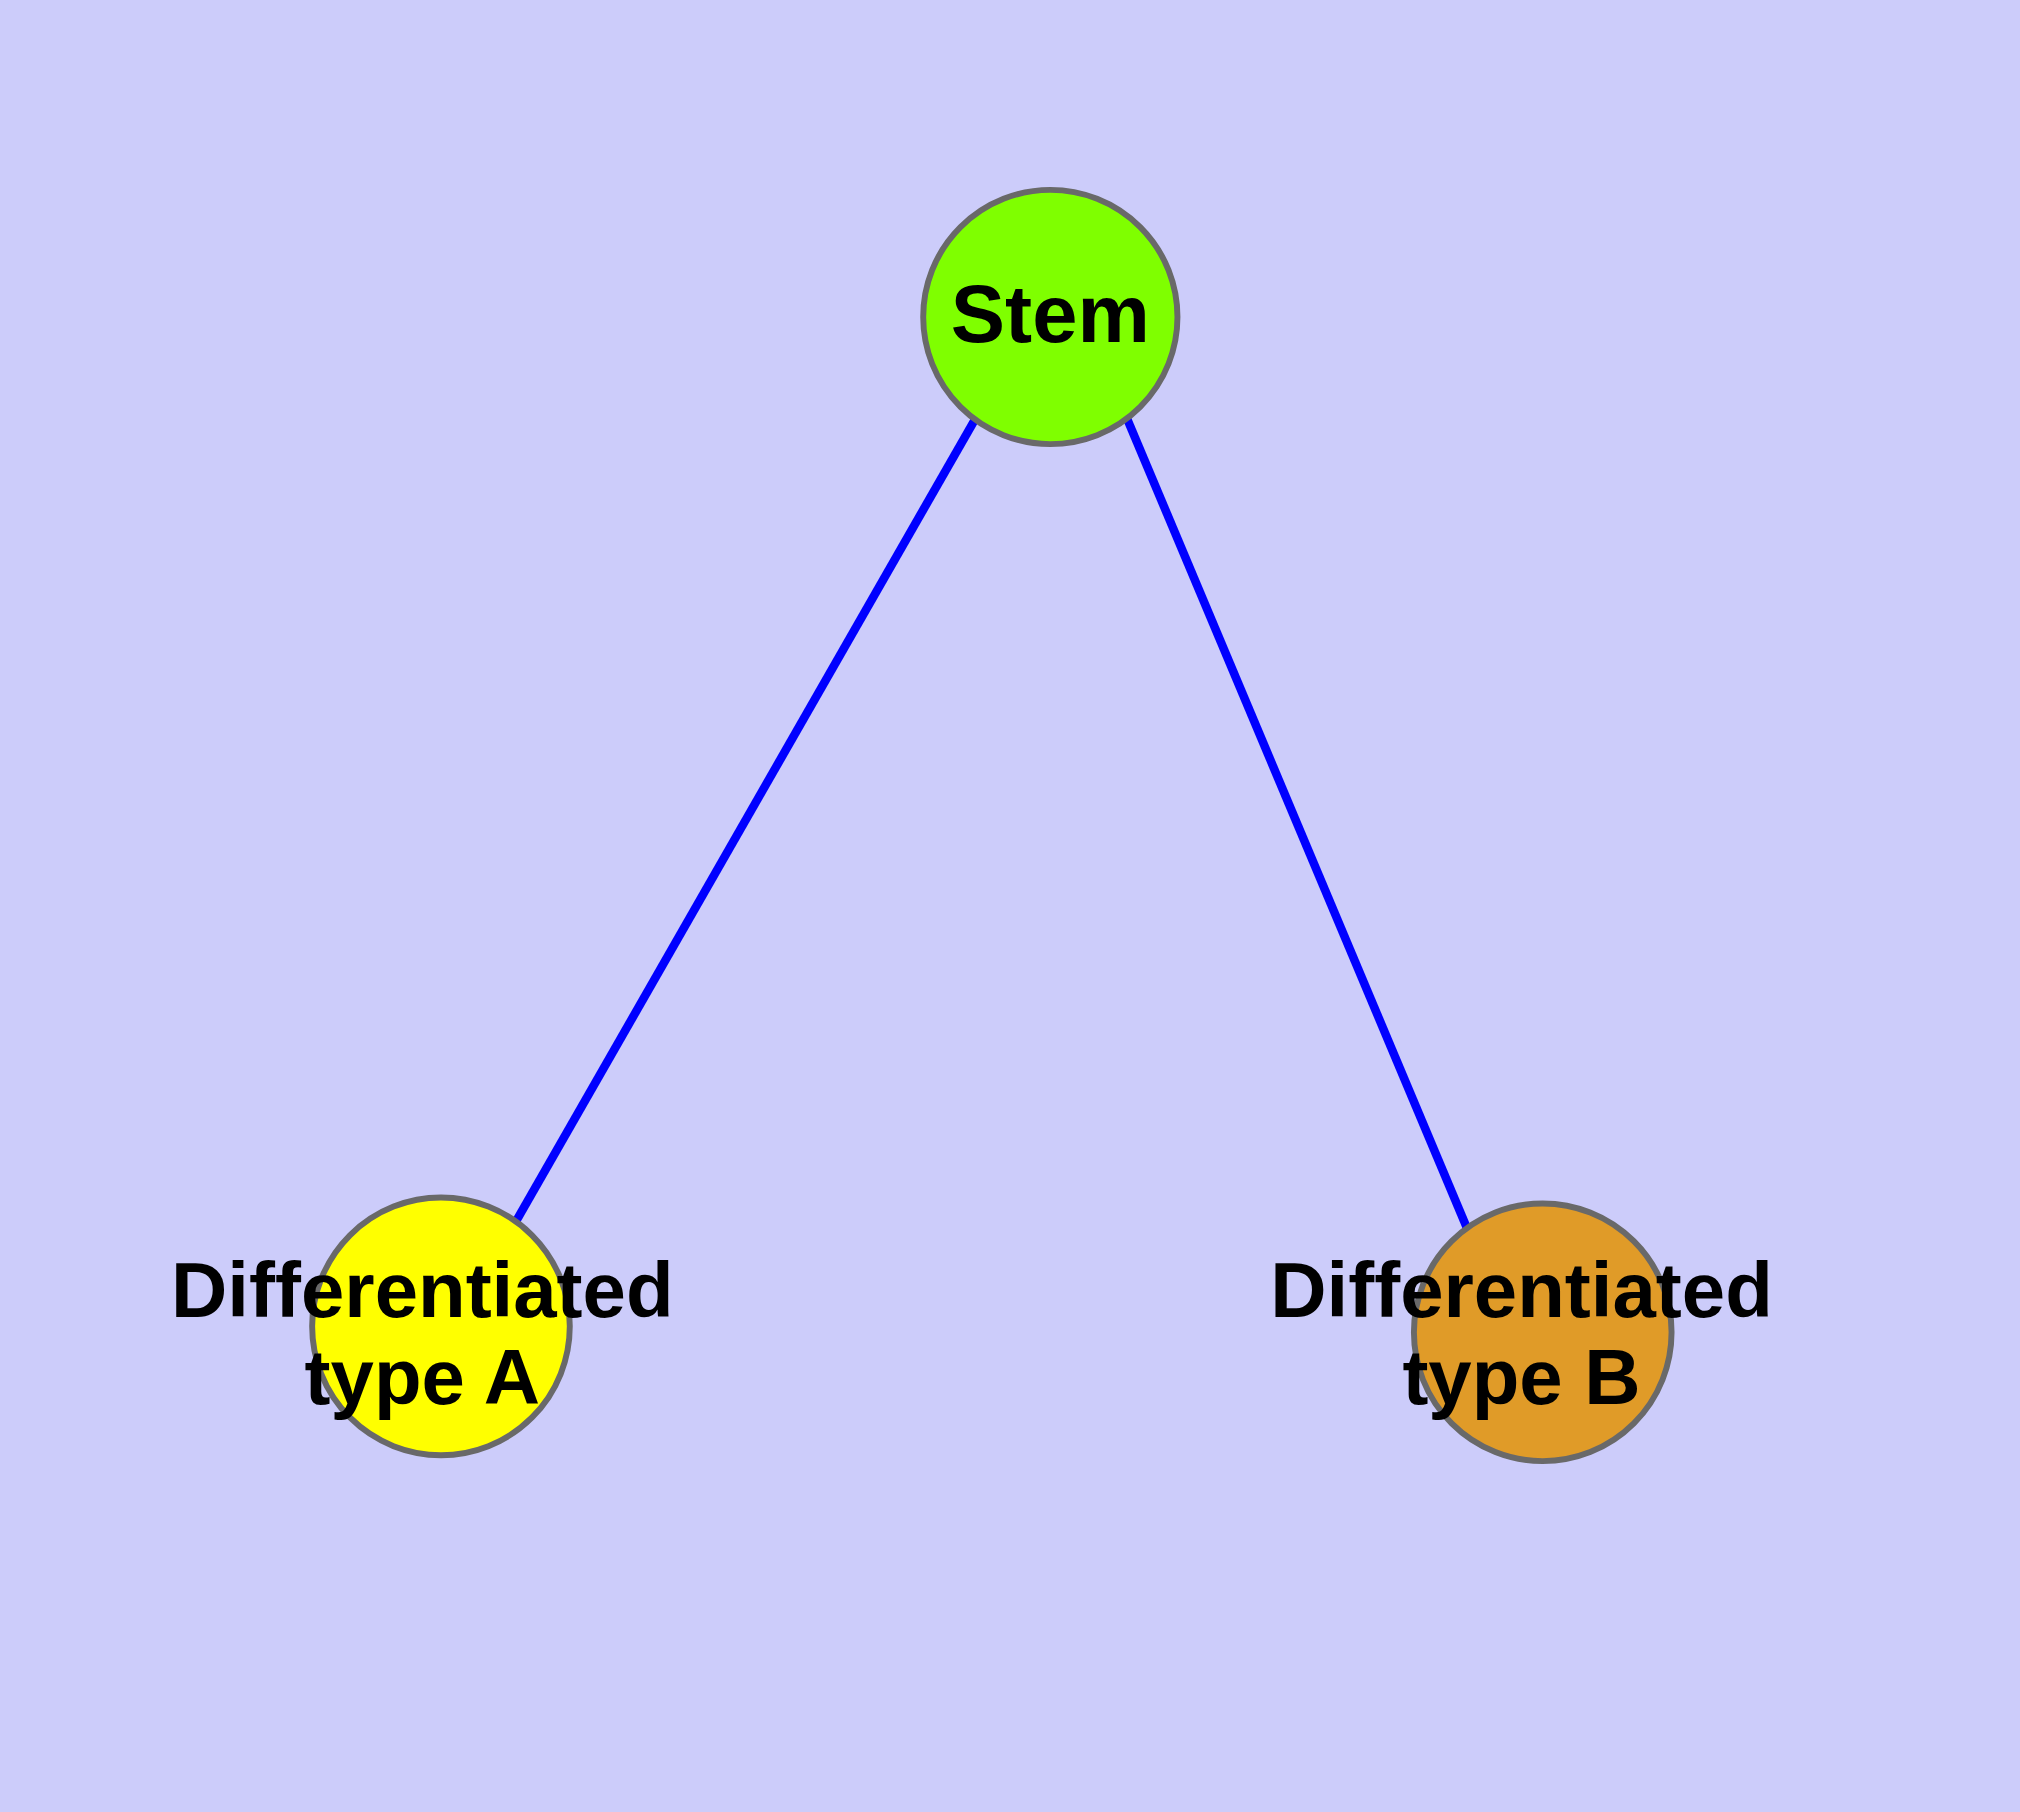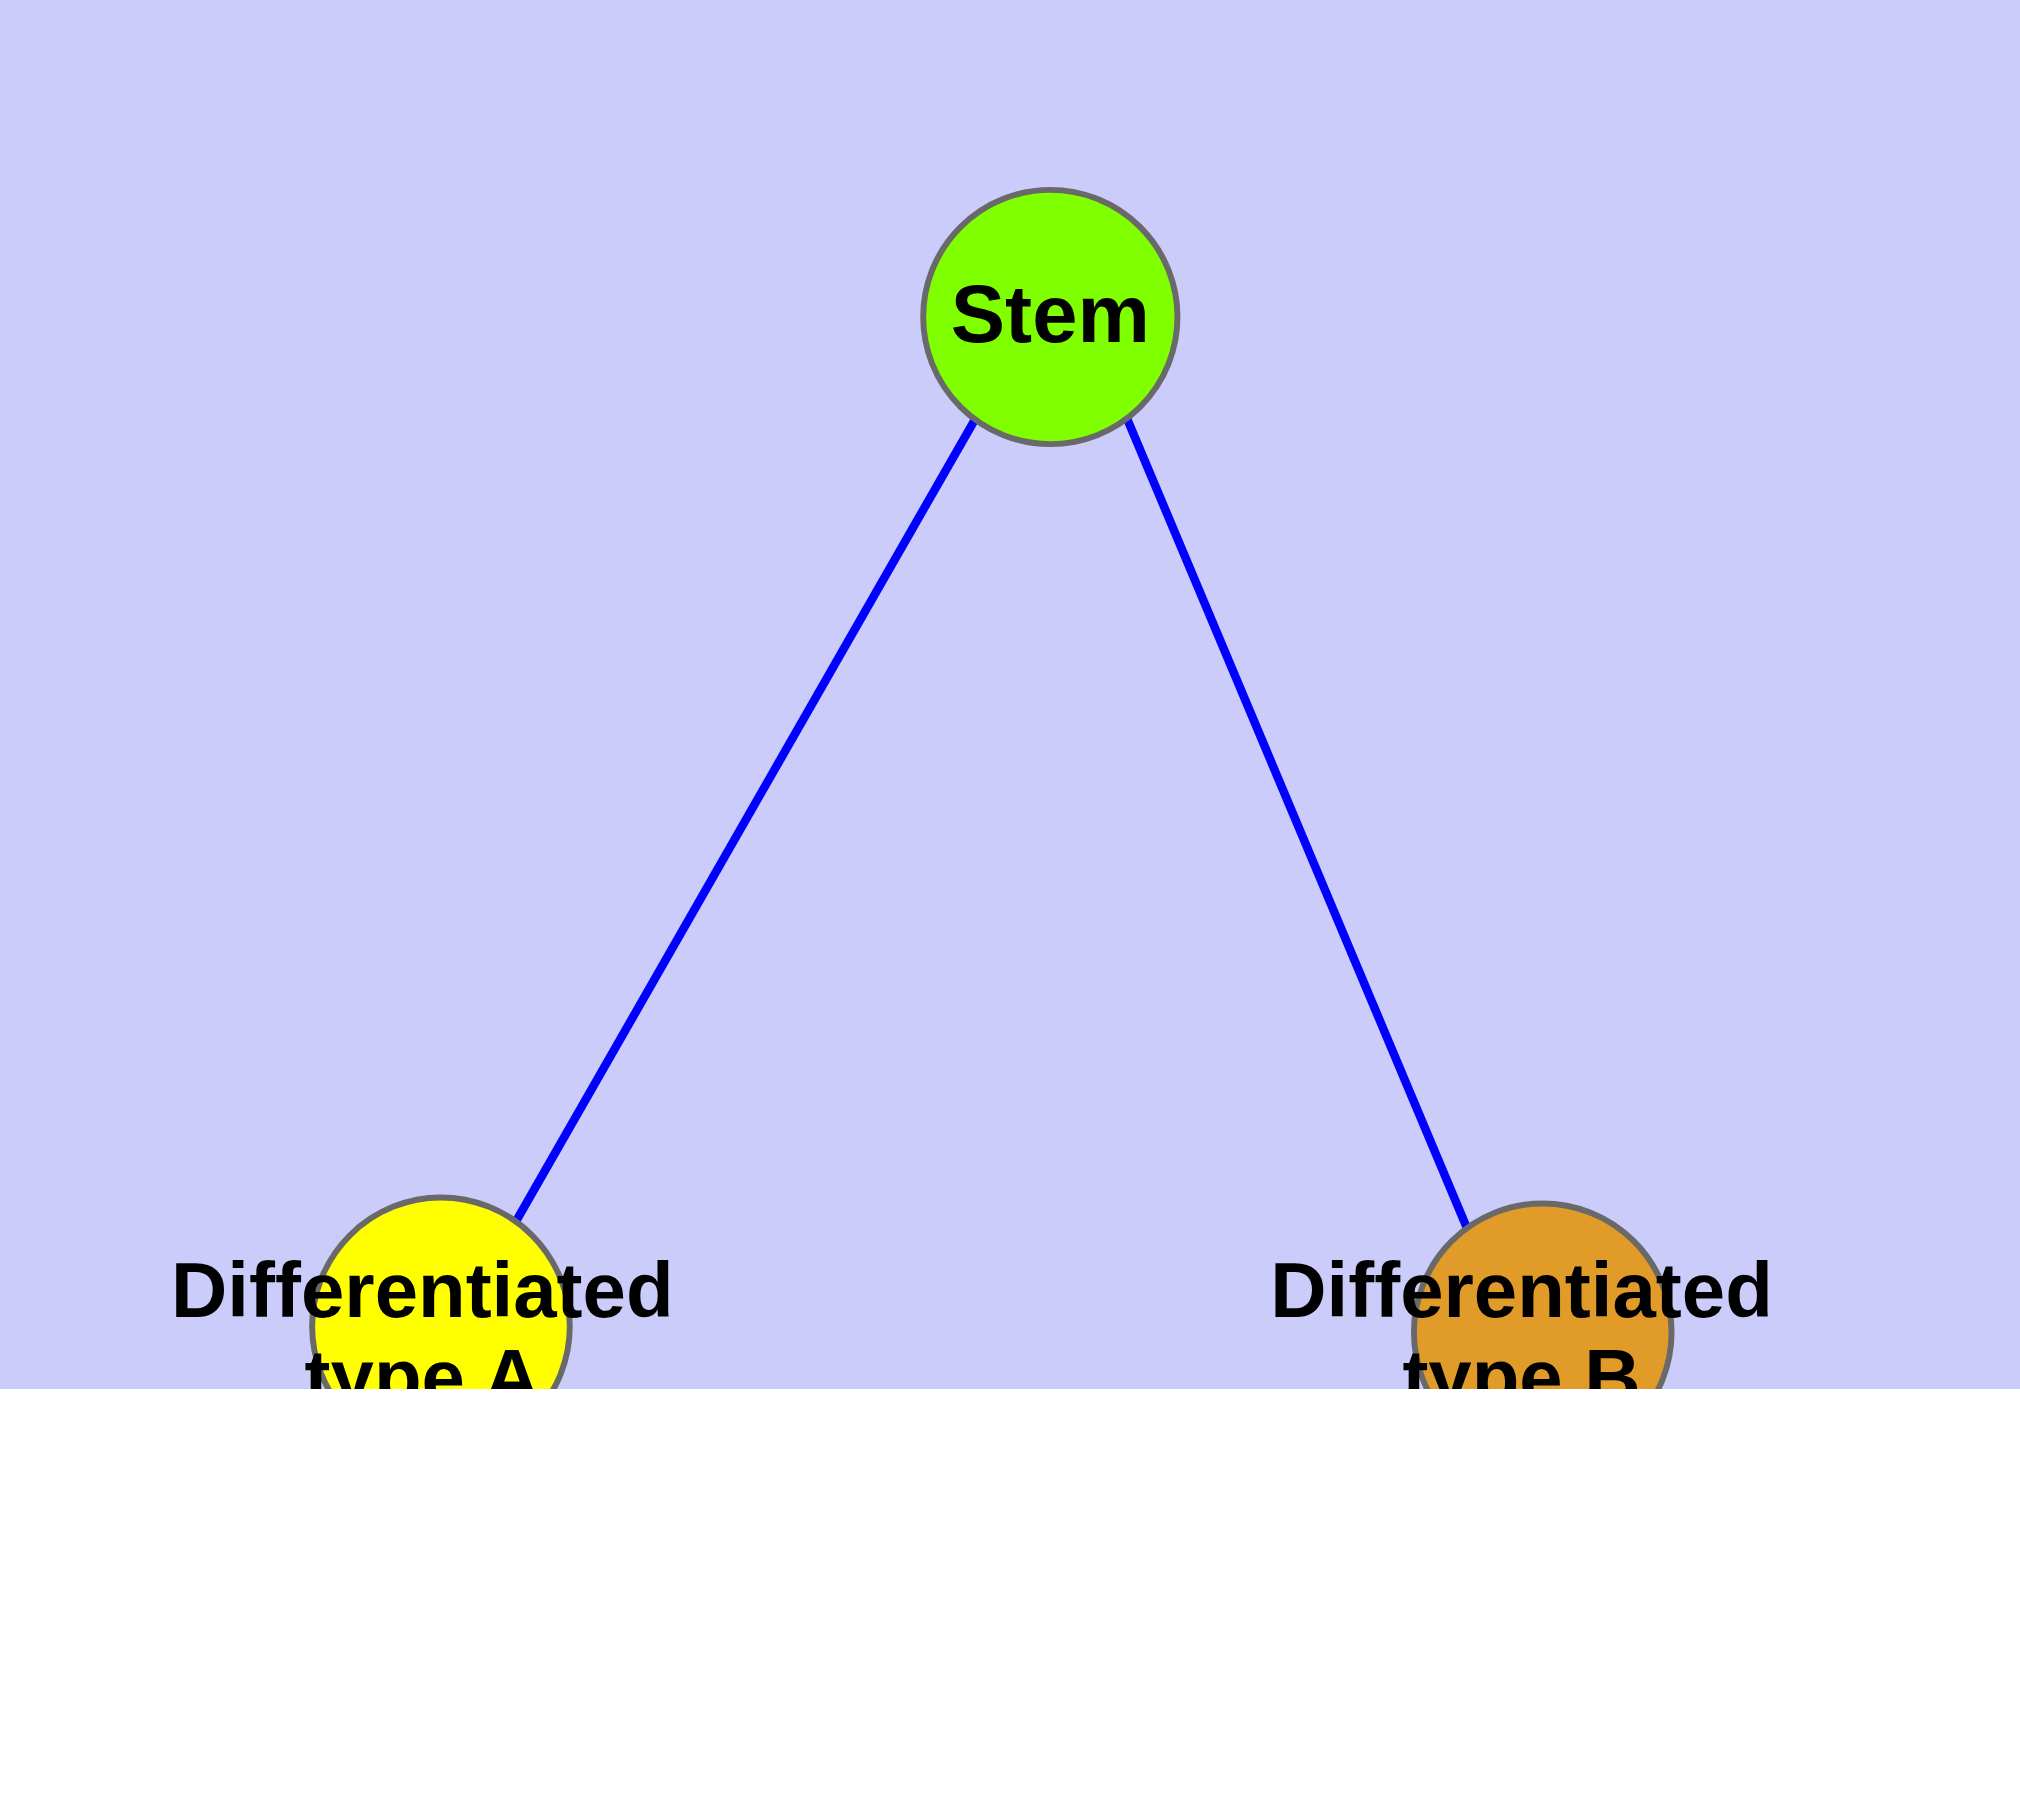--- a/index.html
+++ b/index.html
@@ -3,21 +3,21 @@
 <meta charset="utf-8">
 <style>
   html, body {
     margin: 0;
     padding: 0;
     background: #ffffff;
   }
   #canvas {
     position: relative;
     width: 2021px;
-    height: 1389px;
+    height: 1812px;
     background: #ccccfa;
     overflow: hidden;
     font-family: "Liberation Sans", sans-serif;
   }
   #graph {
     position: absolute;
     top: 0;
     left: 0;
     width: 2021px;
     height: 1812px;

